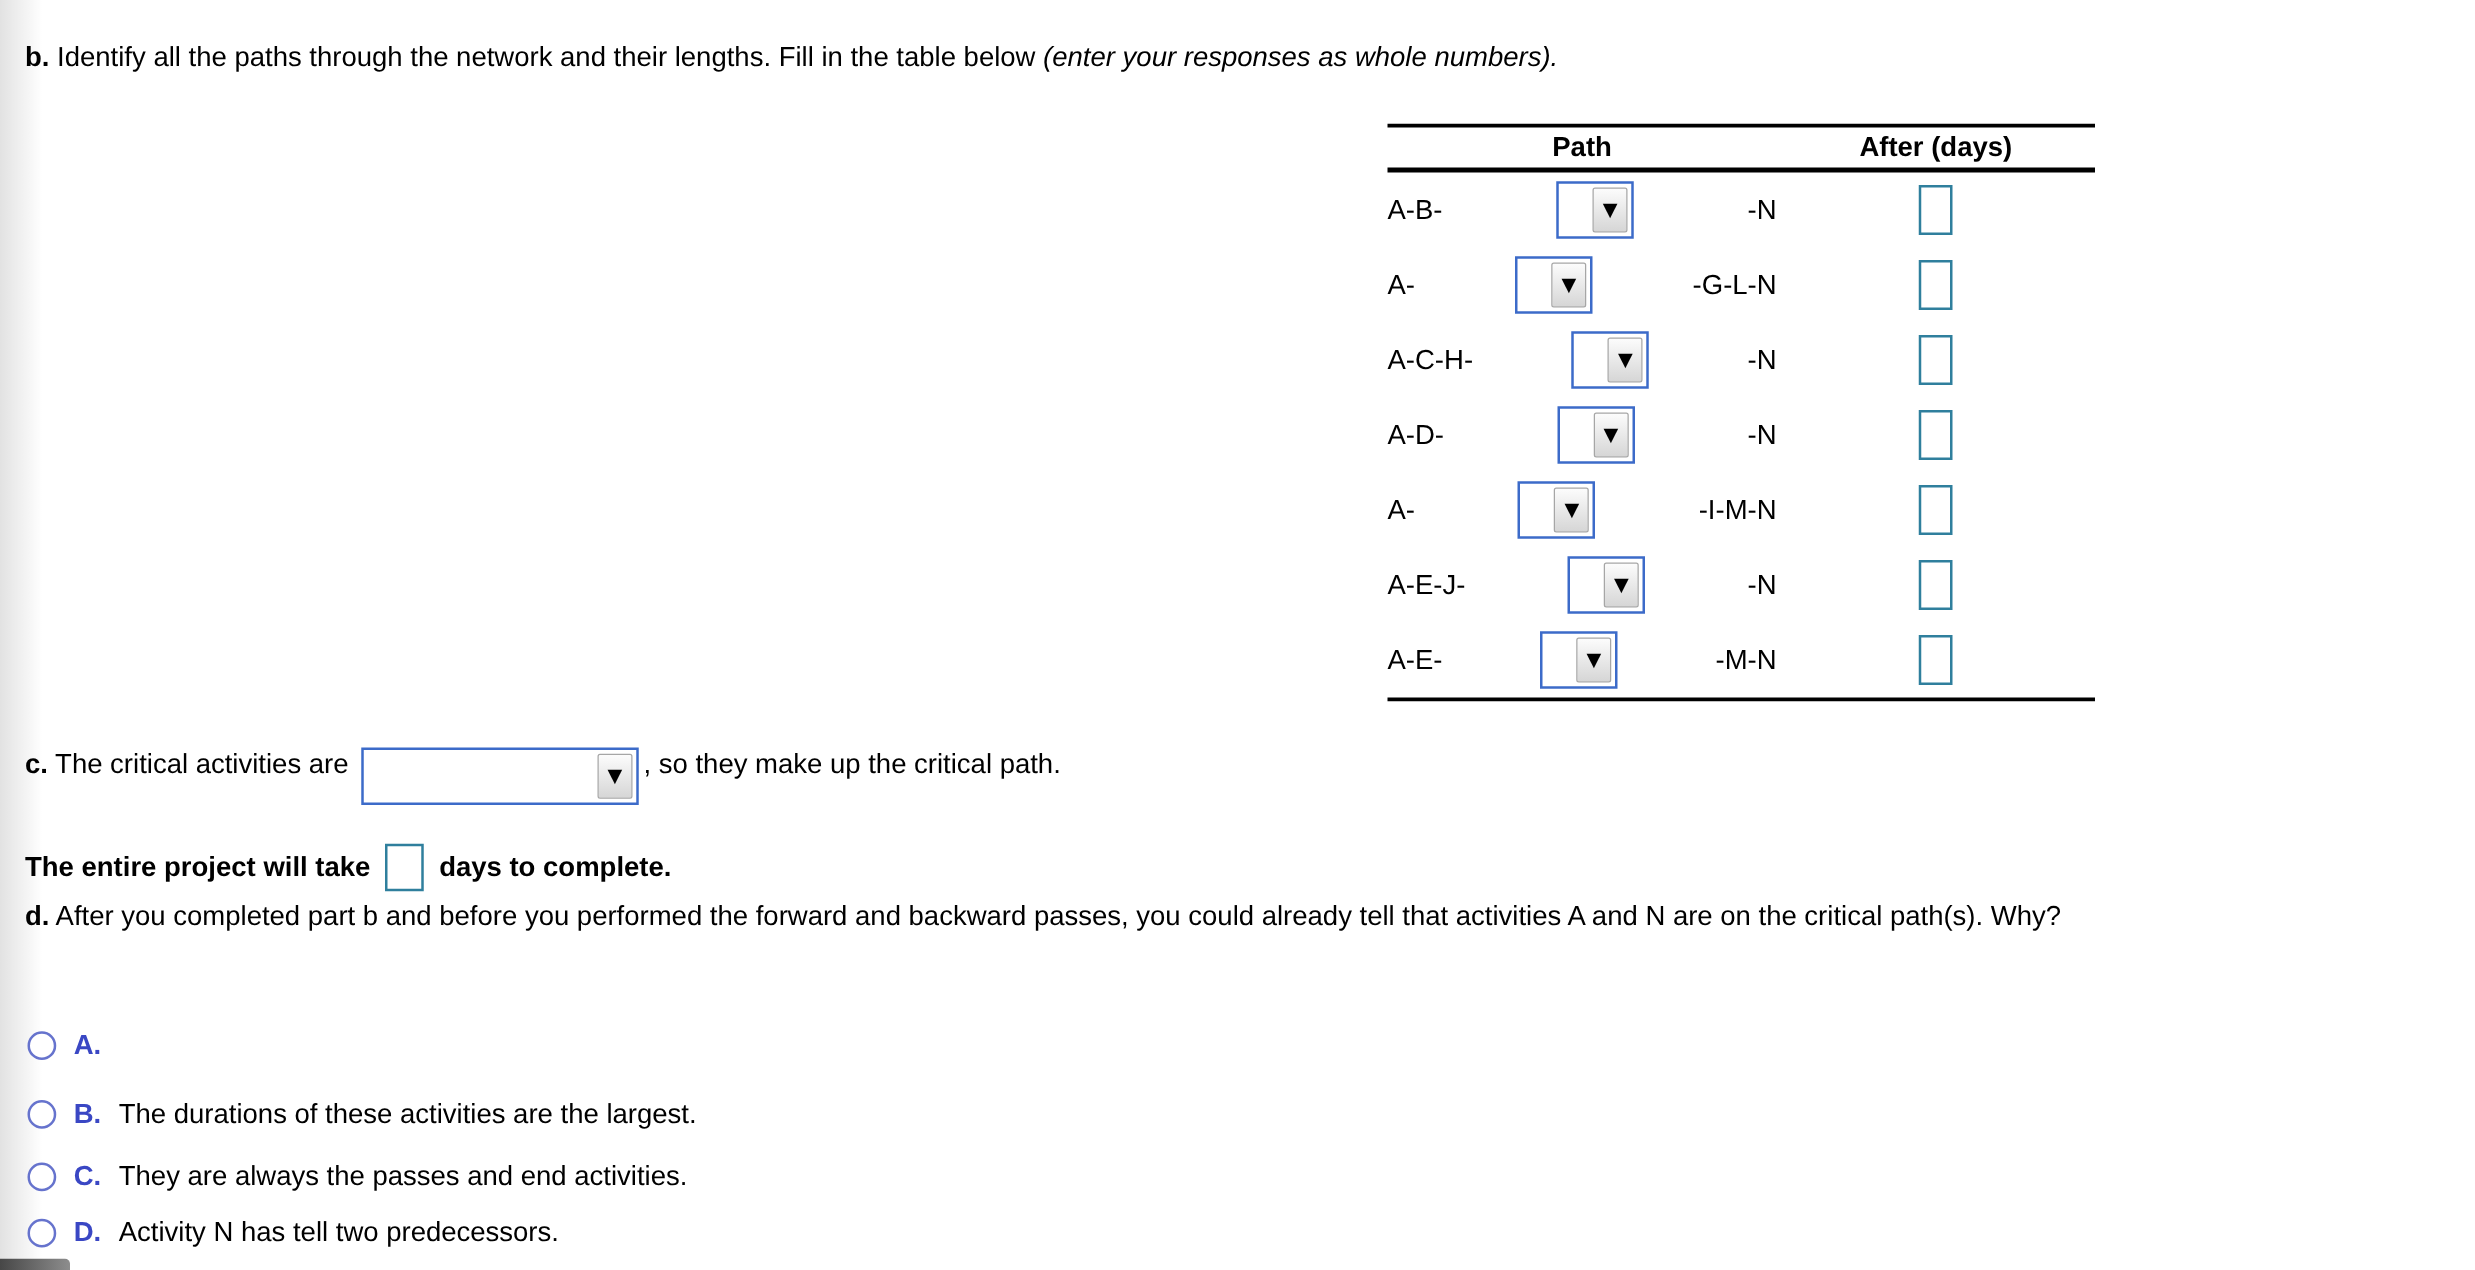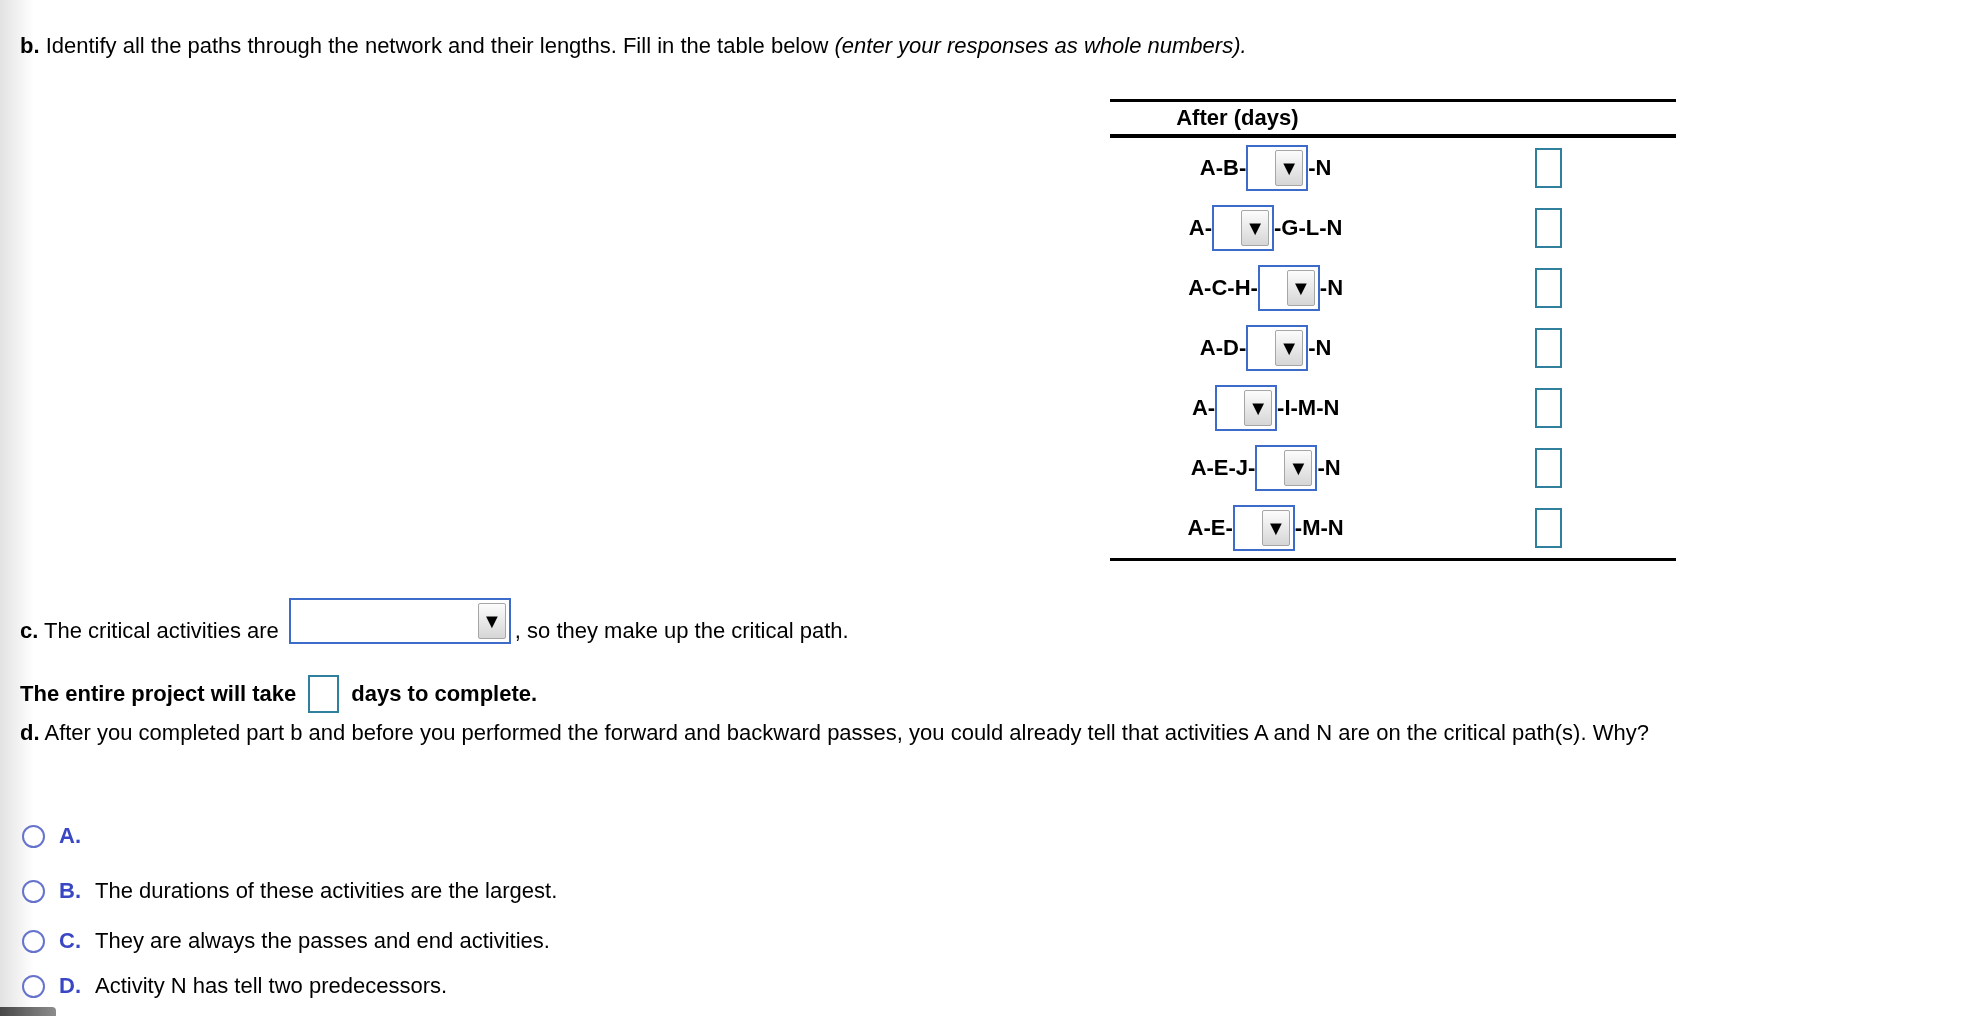--- a/index.html
+++ b/index.html
@@ -33,21 +33,21 @@
     border-top:3px solid #000;
   }
   .t-header {
     display:flex; align-items:center; height:36px;
     border-bottom:4px solid #000; font-weight:bold;
   }
   .col-path { width:55%; text-align:center; }
   .col-len  { width:45%; text-align:center; }
   .t-rows { border-bottom:3px solid #000; }
   .t-row { display:flex; align-items:center; height:60px; }
-  .t-row .col-path { display:flex; justify-content:center; align-items:center;font-weight:bold; }
+  .t-row .col-path { display:flex; justify-content:space-between; align-items:center; }
   .t-row .col-len  { display:flex; justify-content:center; align-items:center; }
 
   
   .dd {
     border:2px solid #3c6bc9; background:#fff; height:46px;
     display:inline-flex; align-items:center; justify-content:flex-end;
     padding:3px;
   }
   .dd-table { width:62px; }
   .dd-wide  { width:222px; }
@@ -61,21 +61,21 @@
 
   
   .num-box {
     width:27px; height:40px; background:#fff;
     border:2.5px solid #2f7f9d;
   }
   .num-box-take { width:31px; height:38px; }
 
   .q-c {
     position:absolute; left:20px; top:598px; height:46px;
-    display:flex; align-items:flex-end; white-space:nowrap;
+    display:flex; align-items:flex-start; white-space:nowrap;
   }
   .q-c .pre  { margin-right:10px; }
   .q-c .post { margin-left:4px; }
 
   .q-c2 {
     position:absolute; left:20px; top:675px; height:38px;
     display:flex; align-items:center; white-space:nowrap;font-weight:bold;
   }
   .q-c2 .nb { margin:0 12px; }
 
@@ -99,20 +99,21 @@
 </head>
 <body>
 
 <div class="left-fade"></div>
 <div class="corner-strip"></div>
 
 <div class="q-b"><b>b.</b><span> Identify all the paths through the network and their lengths. Fill in the table below </span><i>(enter your responses as whole numbers).</i></div>
 
 <div class="q-table">
   <div class="t-header">
+    <div class="col-path">Path</div>
     <div class="col-len">After (days)</div>
   </div>
   <div class="t-rows">
 
     <div class="t-row">
       <div class="col-path">
         <span>A-B-</span>
         <div class="dd dd-table">
             <div class="dd-btn">▼</div>
           </div>

